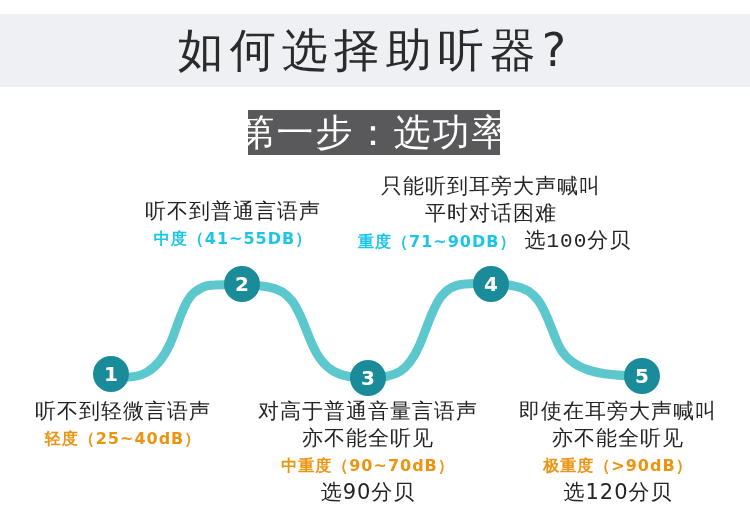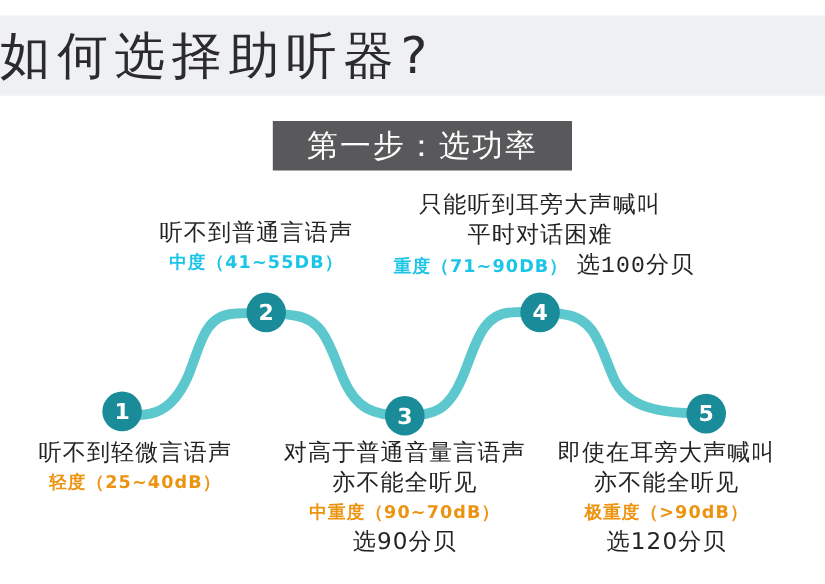--- a/index.html
+++ b/index.html
@@ -3,31 +3,31 @@
 <meta charset="utf-8">
 <style>
   * { margin:0; padding:0; box-sizing:border-box; }
   html, body { background:#ffffff; }
   body { font-family:"DejaVu Sans","Liberation Sans",sans-serif; }
   .stage { position:relative; width:750px; height:531px; background:#ffffff; overflow:hidden; margin:0; }
 
   .title-band {
     position:absolute; left:0; top:14px; width:750px; height:73px;
     background:var(--band-bg,#eef0f3);
-    display:flex; align-items:center; justify-content:flex-start;
+    display:flex; align-items:center; justify-content:center;
   }
   .page-title {
     font-size:46px; font-weight:400; color:#2b2b2b; letter-spacing:6px; white-space:nowrap;
   }
 
   .step-box {
-    position:absolute; left:248px; top:110px; width:272px; height:45px;
+    position:absolute; left:248px; top:110px; width:252px; height:45px;
     background:var(--step-bg,#59595b); color:#ffffff;
     display:flex; align-items:center; justify-content:center;
-    font-size:28px; letter-spacing:2px; white-space:nowrap;
+    font-size:37px; letter-spacing:2px; white-space:nowrap;
   }
 
   .curve-svg { position:absolute; left:0; top:0; width:750px; height:531px; }
   .curve-path { fill:none; stroke:var(--curve,#5cc8ce); stroke-width:9; stroke-linecap:round; }
 
   .node {
     position:absolute; width:36px; height:36px; border-radius:50%;
     background:var(--node-fill,#1a8b98); color:#ffffff;
     font-size:20px; font-weight:bold;
     display:flex; align-items:center; justify-content:center;
@@ -43,21 +43,21 @@
     font-size:21px; line-height:27px; letter-spacing:1px; white-space:nowrap;
   }
   .hl-cyan   { color:var(--hl-cyan,#1bc5e8);   font-weight:bold; font-size:16px; }
   .hl-orange { color:var(--hl-orange,#ec9310); font-weight:bold; font-size:16px; }
   .choice-gap { margin-left:8px;font-family:Liberation Mono, monospace; }
 
   .label-moderate        { left:103px; top:198px; width:260px; }
   .label-severe          { left:358px; top:173px; width:266px; }
   .label-mild            { left:8px;   top:398px; width:230px; }
   .label-moderate-severe { left:240px; top:398px; width:256px; }
-  .label-profound        { left:482px; top:398px; width:248px; }
+  .label-profound        { left:494px; top:398px; width:248px; }
 </style>
 </head>
 <body>
 
 <div class="stage">
 
   <div class="title-band">
     <h1 class="page-title">如何选择助听器?</h1>
   </div>
 

